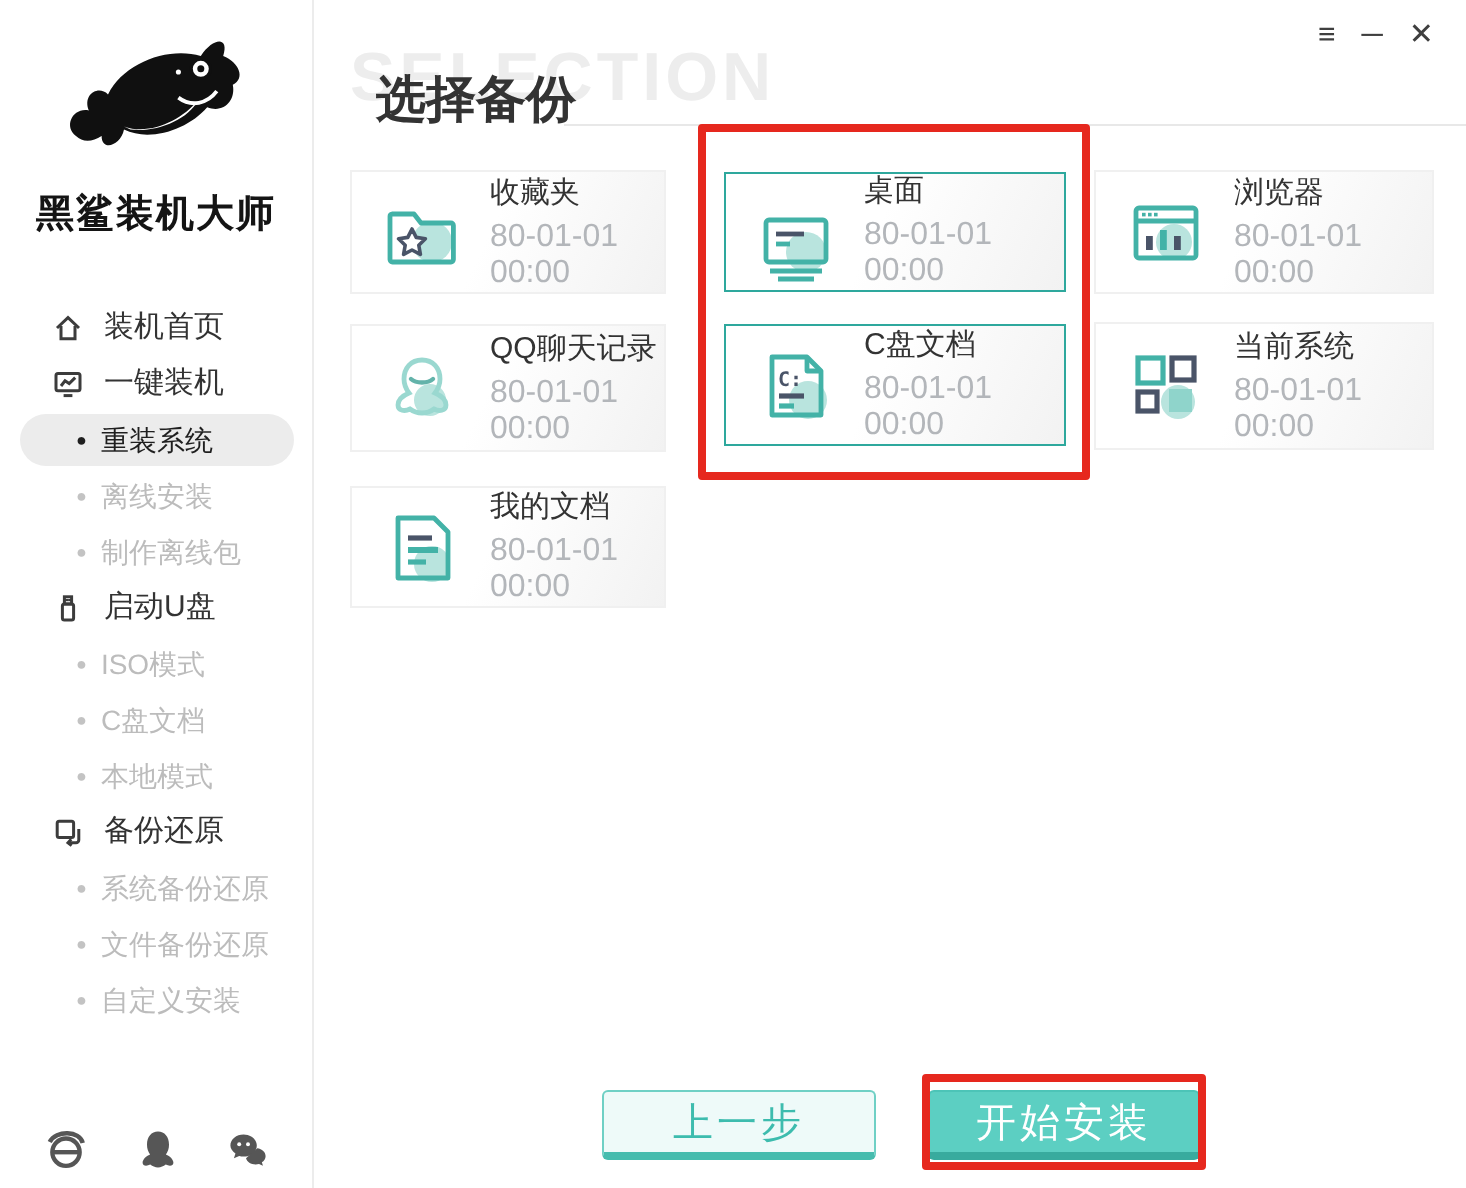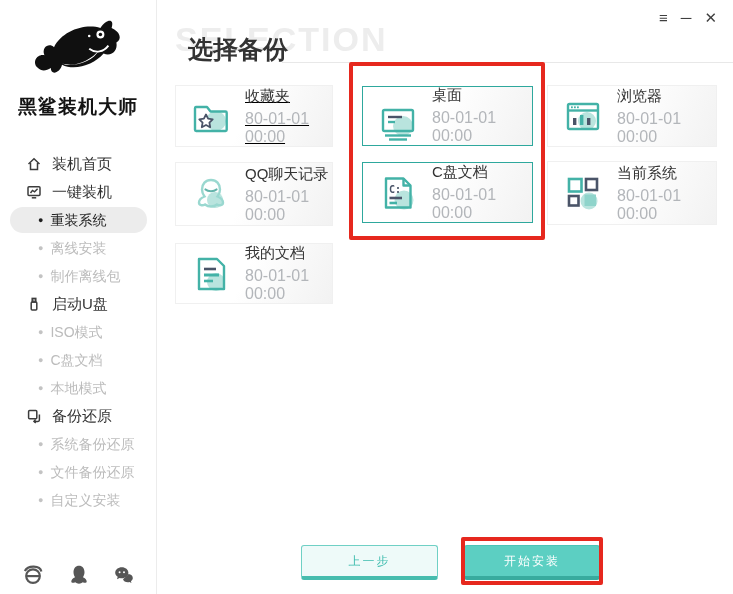--- a/index.html
+++ b/index.html
@@ -47,35 +47,35 @@
     position:absolute;box-sizing:border-box;
     background:linear-gradient(115deg,#ffffff 45%,#f2f2f2 100%);
     border:1px solid #f0f0f0;
     display:flex;align-items:center;padding-left:13px;cursor:pointer;
   }
   .card.selected{border:1px solid #2ea89d;}
   .card .cicon{width:44px;height:44px;flex:none;margin-right:12px;}
   .card .ctxt{display:flex;flex-direction:column;gap:4px;}
   .card .cname{font-size:15px;color:#333;}
   .card .cdate{font-size:16px;color:#b3b6ba;}
-  .c1{left:18px;top:85px;width:158px;height:62px;text-decoration:underline;}
+  .c1{left:18px;top:85px;width:158px;height:62px;}
   .c2{left:205px;top:86px;width:171px;height:60px;align-items:flex-end;}
   .c3{left:390px;top:85px;width:170px;height:62px;}
   .c4{left:18px;top:162px;width:158px;height:64px;}
   .c5{left:205px;top:162px;width:171px;height:61px;}
   .c6{left:390px;top:161px;width:170px;height:64px;}
   .c7{left:18px;top:243px;width:158px;height:61px;}
   
   .anno{position:absolute;border:4px solid #e6281e;box-sizing:border-box;z-index:6;pointer-events:none;border-radius:2px;}
   .anno-cards{left:192px;top:62px;width:196px;height:178px;}
   .anno-start{left:304px;top:537px;width:142px;height:48px;}
   
   .btn{
     position:absolute;box-sizing:border-box;text-align:right;
-    font-size:12px;border-radius:3px;cursor:pointer;z-index:3;
+    font-size:20px;border-radius:3px;cursor:pointer;z-index:3;
     display:flex;align-items:center;justify-content:center;letter-spacing:2px;
   }
   .btn-prev{
     left:144px;top:545px;width:137px;height:35px;
     background:#eefaf9;border:1px solid #6fd0c5;border-bottom:4px solid #46bcae;color:#3dbcae;
   }
   .btn-start{
     left:307px;top:545px;width:136px;height:35px;
     background:#5ccfc2;border:1px solid #4cc4b7;border-bottom:4px solid #38ab9e;color:#ffffff;
   }

